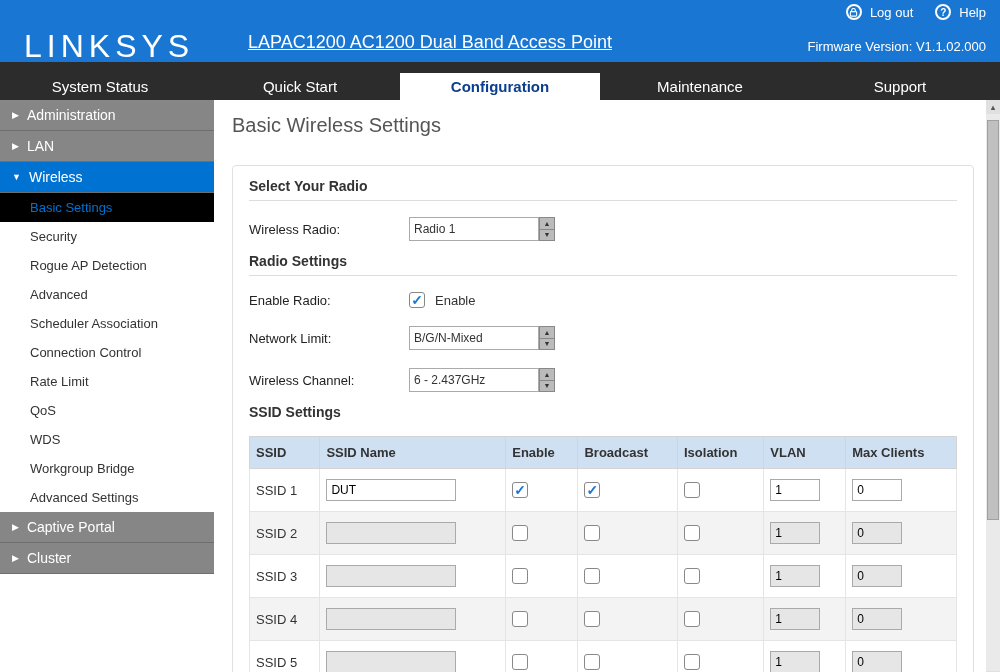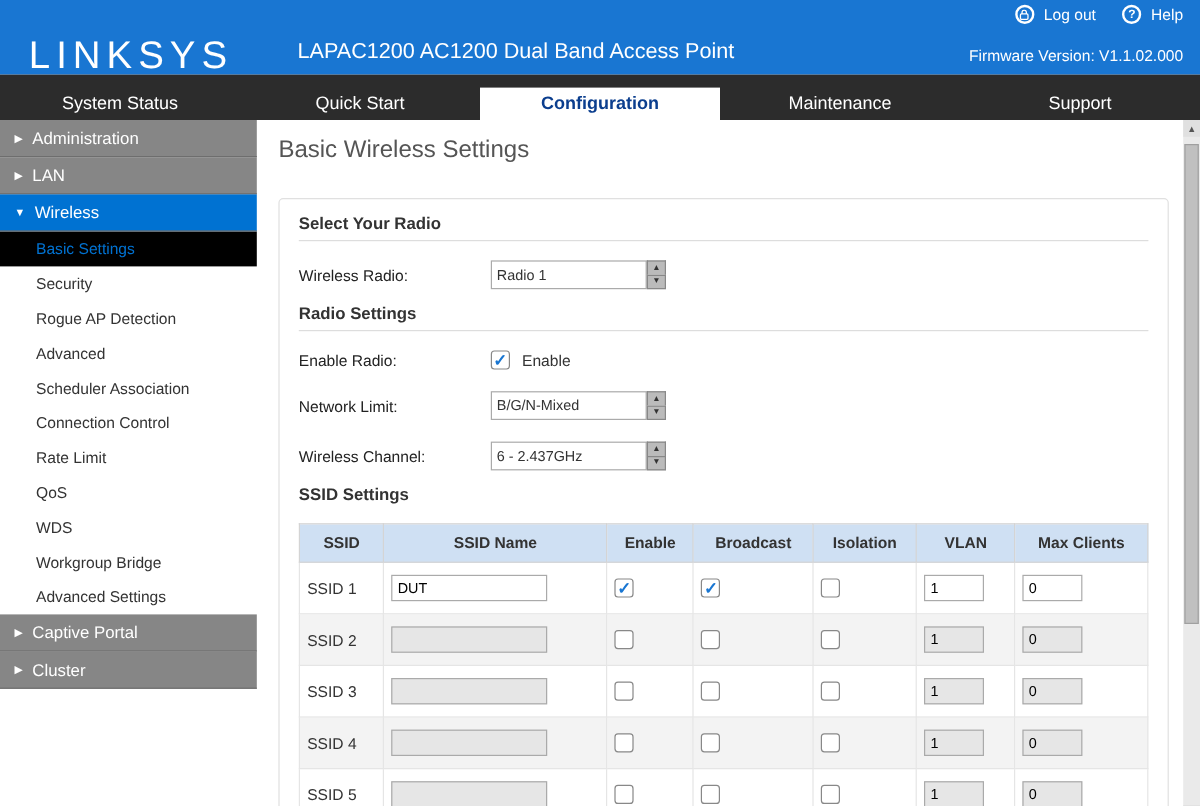--- a/index.html
+++ b/index.html
@@ -1,19 +1,19 @@
 <!DOCTYPE html>
 <html><head>
 <meta charset="utf-8">
 <style>
 * { box-sizing: border-box; margin: 0; padding: 0; }
 body { font-family: Arial, Helvetica, sans-serif; font-size: 13px; color: #333; background: #fff; width: 1000px; }
 .header-top { background: #1976d2; height: 62px; position: relative; color: #fff; }
 .logo { position: absolute; left: 24px; top: 28px; font-size: 32px; font-weight: 300; letter-spacing: 5px; }
-.product { position: absolute; left: 248px; top: 32px; font-size: 18px; font-weight: 300; }
+.product { position: absolute; left: 248px; top: 32px; font-size: 18px; font-weight: 300; text-decoration: underline; }
 .top-right { position: absolute; right: 14px; top: 4px; display: flex; align-items: center; gap: 8px; font-size: 13px; }
 .top-right .icon { display:inline-flex; width:16px; height:16px; border:2px solid #fff; border-radius:50%; align-items:center; justify-content:center; font-size:10px; font-weight:bold; color:#fff; }
 .firmware { position: absolute; right: 14px; bottom: 8px; font-size: 13px; }
 .tabs { display: flex; background: #2c2c2c; height: 38px; }
 .tab { flex: 1; color: #fff; font-size: 15px; display: flex; align-items: center; justify-content: center; cursor: pointer; margin-top: 11px; }
 .tab.active { background: #fff; color: #0b3e8e; font-weight: bold; }
 .body { display: flex; }
 .sidebar { width: 214px; background: #fff; }
 .section { background: #868686; color: #fff; padding: 7px 12px; font-size: 14px; border-bottom: 1px solid #6e6e6e; display: flex; align-items: center; cursor: pointer; }
 .section.active { background: #0072d2; }
@@ -28,21 +28,21 @@
 .row { display: flex; align-items: center; padding: 6px 0 12px; }
 .row-label { width: 160px; color: #222; }
 .sel { width: 130px; height: 24px; border: 1px solid #aaa; background: #fff; padding: 0 4px; display: inline-flex; align-items: center; font-size: 12px; }
 .spin-btns { display: inline-flex; flex-direction: column; width: 16px; height: 24px; }
 .spin-btns div { flex:1; background: #bbb; border: 1px solid #888; display:flex; align-items:center; justify-content:center; font-size:7px; color:#333; cursor:pointer; }
 .spin-btns div:first-child { border-bottom: none; }
 .cb { width: 16px; height: 16px; border: 1.5px solid #888; border-radius: 3px; display: inline-flex; align-items: center; justify-content: center; background:#fff; cursor:pointer; vertical-align: middle; }
 .cb.checked::after { content: "✓"; color: #1976d2; font-size: 14px; font-weight: bold; line-height: 1; }
 .cb-label { margin-left: 10px; color: #333; }
 .ssid-table { width: 100%; border-collapse: collapse; margin-top: 4px; }
-.ssid-table th { background: #cfe0f3; text-align: center; font-weight: bold; font-size: 13px; padding: 8px 6px; border: 1px solid #d4d4d4; }
+.ssid-table th { background: #cfe0f3; text-align: left; font-weight: bold; font-size: 13px; padding: 8px 6px; border: 1px solid #d4d4d4; }
 .ssid-table td { padding: 10px 6px; border: 1px solid #e5e5e5; vertical-align: middle; }
 .ssid-table tr.alt { background: #f3f3f3; }
 .txt { width: 130px; height: 22px; border: 1px solid #aaa; padding: 0 4px; font-size: 12px; background: #fff; }
 .txt.dis { background: #e6e6e6; }
 .txt.small { width: 50px; }
 .scroll-outer { position: absolute; right: 0; top: 0; bottom: 0; width: 14px; background: #eaeaea; }
 .scroll-thumb { width: 12px; background: #c0c0c0; border: 1px solid #a0a0a0; position: absolute; top: 20px; height: 400px; left: 1px; }
 .scroll-btn { width: 14px; height: 14px; background: #e0e0e0; display: flex; align-items: center; justify-content: center; font-size: 9px; color: #555; position: absolute; cursor:pointer; }
 .clink{ color:#fff; text-decoration:none; cursor:pointer;}
 </style>

